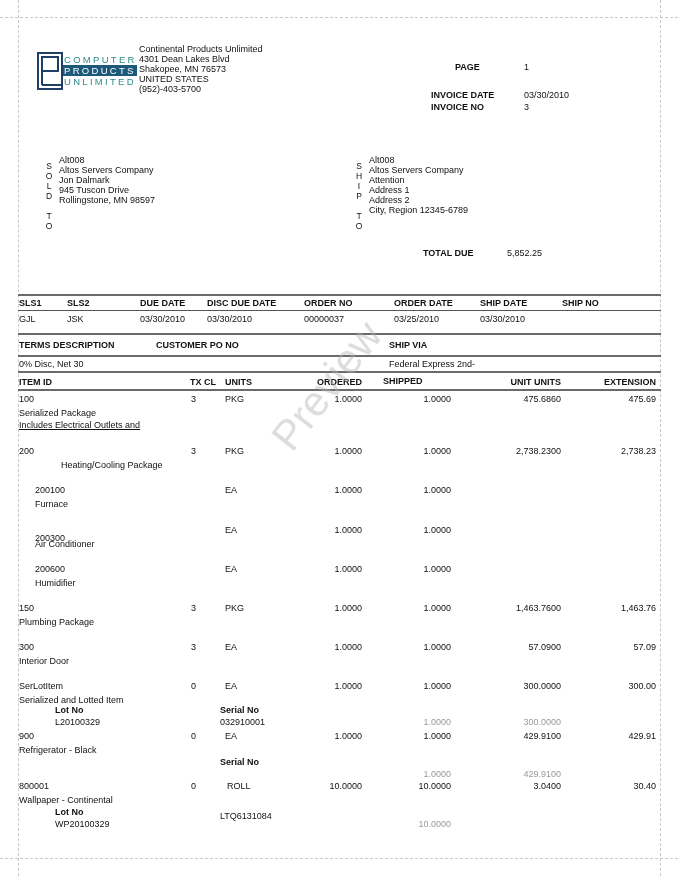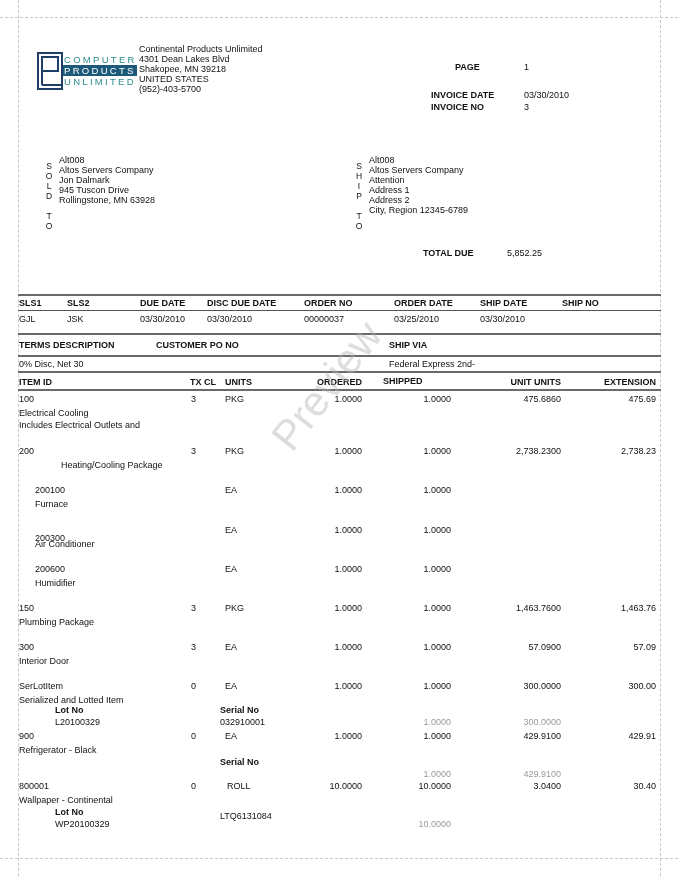--- a/index.html
+++ b/index.html
@@ -35,21 +35,21 @@
     <line x1="5" y1="33" x2="25" y2="33" stroke="#1f3f66" stroke-width="2"></line>
   </svg>
   <div class="logo-text" style="left:27px;top:2px;color:#2a8c8a">COMPUTER</div>
   <div class="logo-text" style="left:26px;top:13px;color:#fff;background:#1d5a7a;padding:0 1px">PRODUCTS</div>
   <div class="logo-text" style="left:27px;top:24px;color:#2a8c8a">UNLIMITED</div>
 </div>
 
 <div class="abs" style="left:139px;top:44px;line-height:10px">
   <div>Continental Products Unlimited</div>
   <div>4301 Dean Lakes Blvd</div>
-  <div>Shakopee, MN 39218</div>
+  <div>Shakopee, MN 76573</div>
   <div>UNITED STATES</div>
   <div>(952)-403-5700</div>
 </div>
 
 <div class="abs b" style="left:455px;top:62px">PAGE</div>
 <div class="abs" style="left:524px;top:62px">1</div>
 <div class="abs b" style="left:431px;top:90px">INVOICE DATE</div>
 <div class="abs" style="left:524px;top:90px">03/30/2010</div>
 <div class="abs b" style="left:431px;top:102px">INVOICE NO</div>
 <div class="abs" style="left:524px;top:102px">3</div>
@@ -59,21 +59,21 @@
 L
 D
 
 T
 O</div>
 <div class="abs" style="left:59px;top:155px;line-height:10px">
   <div>Alt008</div>
   <div>Altos Servers Company</div>
   <div>Jon Dalmark</div>
   <div>945 Tuscon Drive</div>
-  <div>Rollingstone, MN 63928</div>
+  <div>Rollingstone, MN 98597</div>
 </div>
 
 <div class="vert" style="left:354px;top:161px">S
 H
 I
 P
 
 T
 O</div>
 <div class="abs" style="left:369px;top:155px;line-height:10px">
@@ -122,22 +122,22 @@
 <div class="abs b" style="left:225px;top:377px">UNITS</div>
 <div class="abs b r" style="left:300px;top:377px;width:62px">ORDERED</div>
 <div class="abs b" style="left:383px;top:376px">SHIPPED</div>
 <div class="abs b r" style="left:500px;top:377px;width:61px">UNIT UNITS</div>
 <div class="abs b r" style="left:590px;top:377px;width:66px">EXTENSION</div>
 <div class="rule thick" style="top:389px"></div>
 
 <div id="lines">
     <div></div>
     <div class="abs " style="left: 19px; top: 394px;">100</div>
-    <div class="abs " style="left: 19px; top: 408px;">Electrical Cooling</div>
-    <div class="abs " style="left: 19px; top: 420px;">Includes Electrical Outlets and</div>
+    <div class="abs " style="left: 19px; top: 408px;">Serialized Package</div>
+    <div class="abs " style="left: 19px; top: 420px; text-decoration: underline;">Includes Electrical Outlets and</div>
     <div class="abs " style="left: 191px; top: 394px;">3</div>
     <div class="abs " style="left: 225px; top: 394px;">PKG</div>
     <div class="abs r" style="left: 300px; top: 394px; width: 62px;">1.0000</div>
     <div class="abs r" style="left: 390px; top: 394px; width: 61px;">1.0000</div>
     <div class="abs r" style="left: 500px; top: 394px; width: 61px;">475.6860</div>
     <div class="abs r" style="left: 590px; top: 394px; width: 66px;">475.69</div>
     <div></div>
     <div class="abs " style="left: 19px; top: 446px;">200</div>
     <div class="abs " style="left: 19px; top: 460px; margin-left: 42px;">Heating/Cooling Package</div>
     <div class="abs " style="left: 191px; top: 446px;">3</div>

